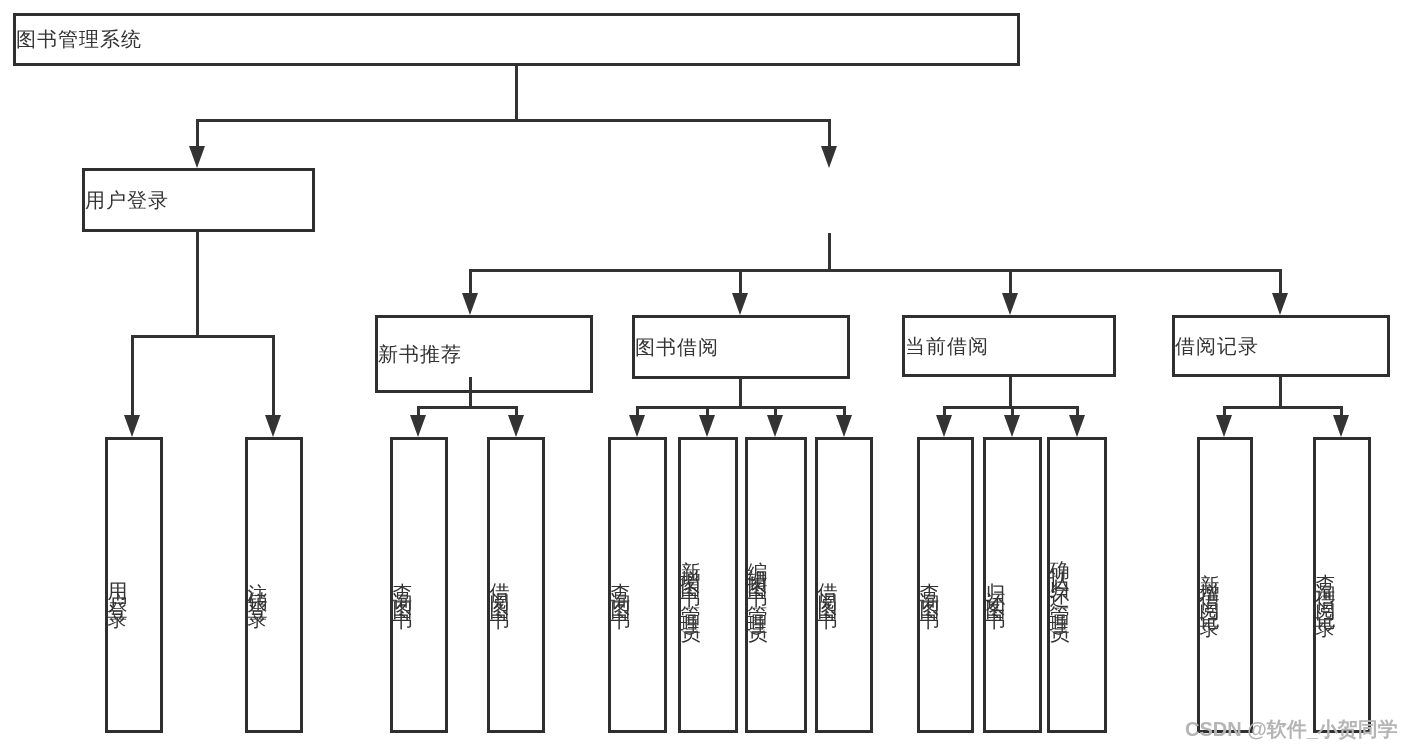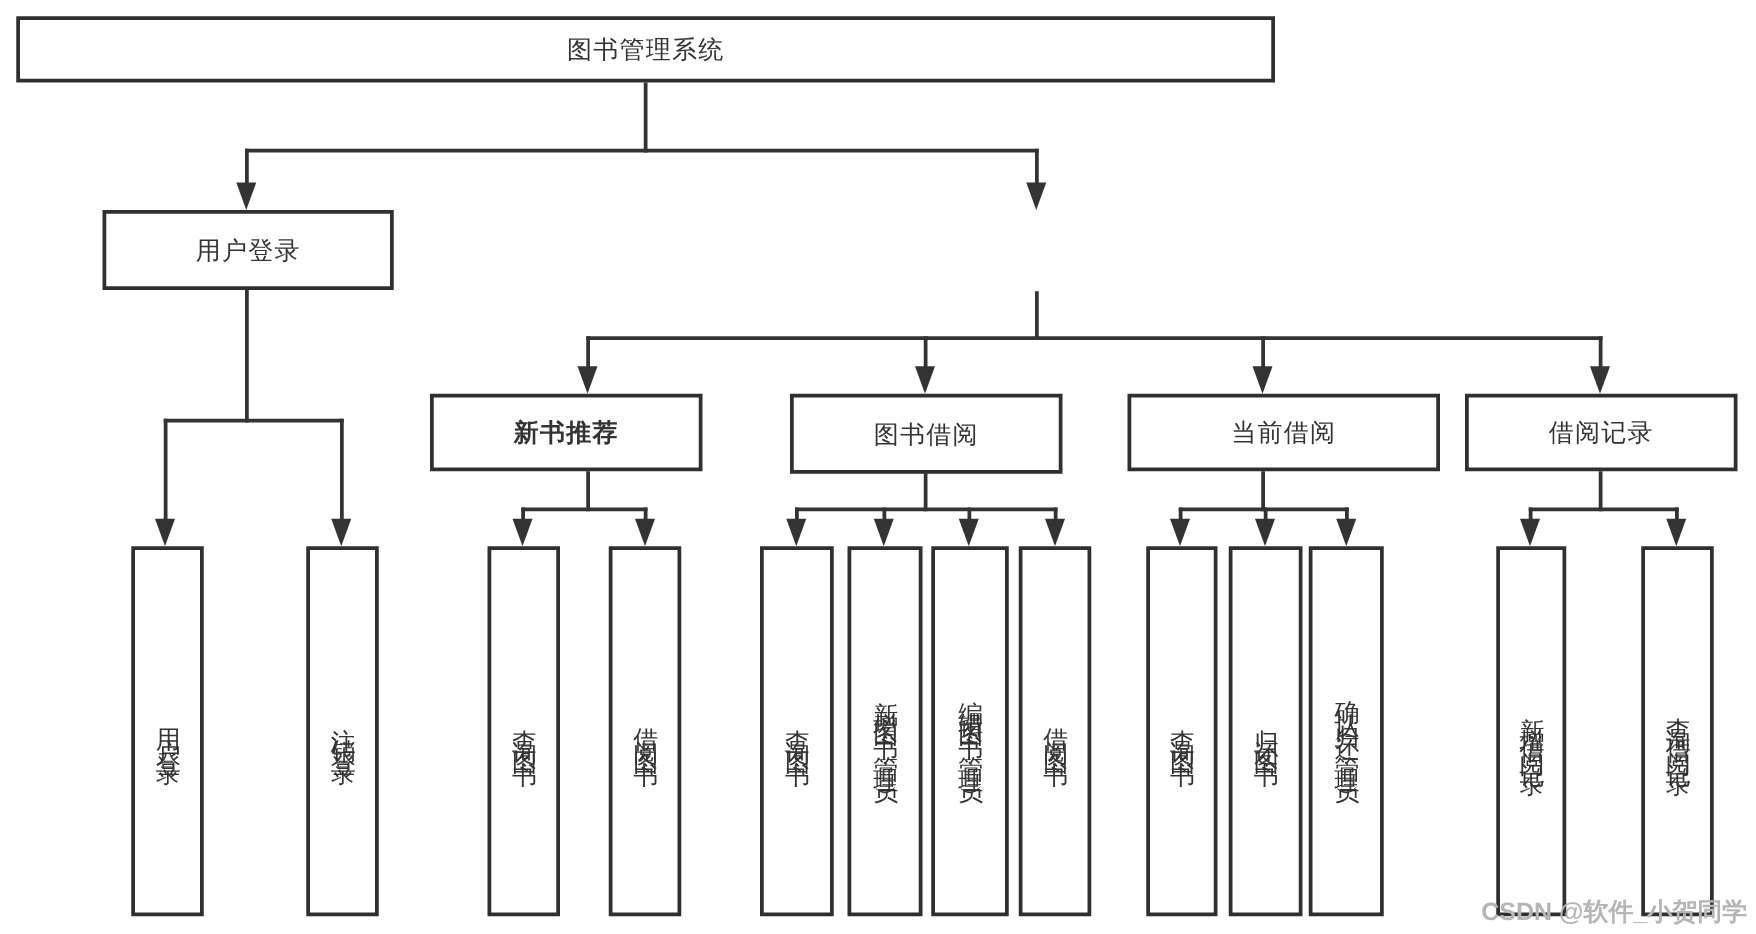--- a/index.html
+++ b/index.html
@@ -19,21 +19,21 @@
     color: var(--text);
     overflow: hidden;
   }
   .node {
     position: absolute;
     box-sizing: border-box;
     border: 3px solid var(--border);
     background: var(--bg);
     display: flex;
     align-items: center;
-    justify-content: center;
+    justify-content: flex-start;
     font-size: 20px;
     letter-spacing: 1px;
     color: var(--text);
   }
   .leaf {
     border-width: 3px;
   }
   .vtext {
     writing-mode: vertical-rl;
     text-orientation: mixed;
@@ -95,27 +95,27 @@
   <div class="hline" style="left:469px; top:269px; width:813px;"></div>
   <div class="vline" style="left:469px; top:269px; height:26px;"></div>
   <div class="arrow" style="left:462px; top:293px;"></div>
   <div class="vline" style="left:739px; top:269px; height:26px;"></div>
   <div class="arrow" style="left:732px; top:293px;"></div>
   <div class="vline" style="left:1009px; top:269px; height:26px;"></div>
   <div class="arrow" style="left:1002px; top:293px;"></div>
   <div class="vline" style="left:1279px; top:269px; height:26px;"></div>
   <div class="arrow" style="left:1272px; top:293px;"></div>
 
-  <div class="node" style="left:344px; top:315px; width:218px; height:62px;font-weight:bold;">
+  <div class="node" style="left:375px; top:315px; width:218px; height:78px;">
     <span>新书推荐</span>
   </div>
   <div class="node" style="left:632px; top:315px; width:218px; height:64px;">
     <span>图书借阅</span>
   </div>
-  <div class="node" style="left:902px; top:315px; width:250px; height:62px;">
+  <div class="node" style="left:902px; top:315px; width:214px; height:62px;">
     <span>当前借阅</span>
   </div>
   <div class="node" style="left:1172px; top:315px; width:218px; height:62px;">
     <span>借阅记录</span>
   </div>
 
   <div class="vline" style="left:469px; top:377px; height:32px;"></div>
   <div class="hline" style="left:417px; top:406px; width:101px;"></div>
   <div class="vline" style="left:417px; top:406px; height:11px;"></div>
   <div class="arrow" style="left:410px; top:415px;"></div>

